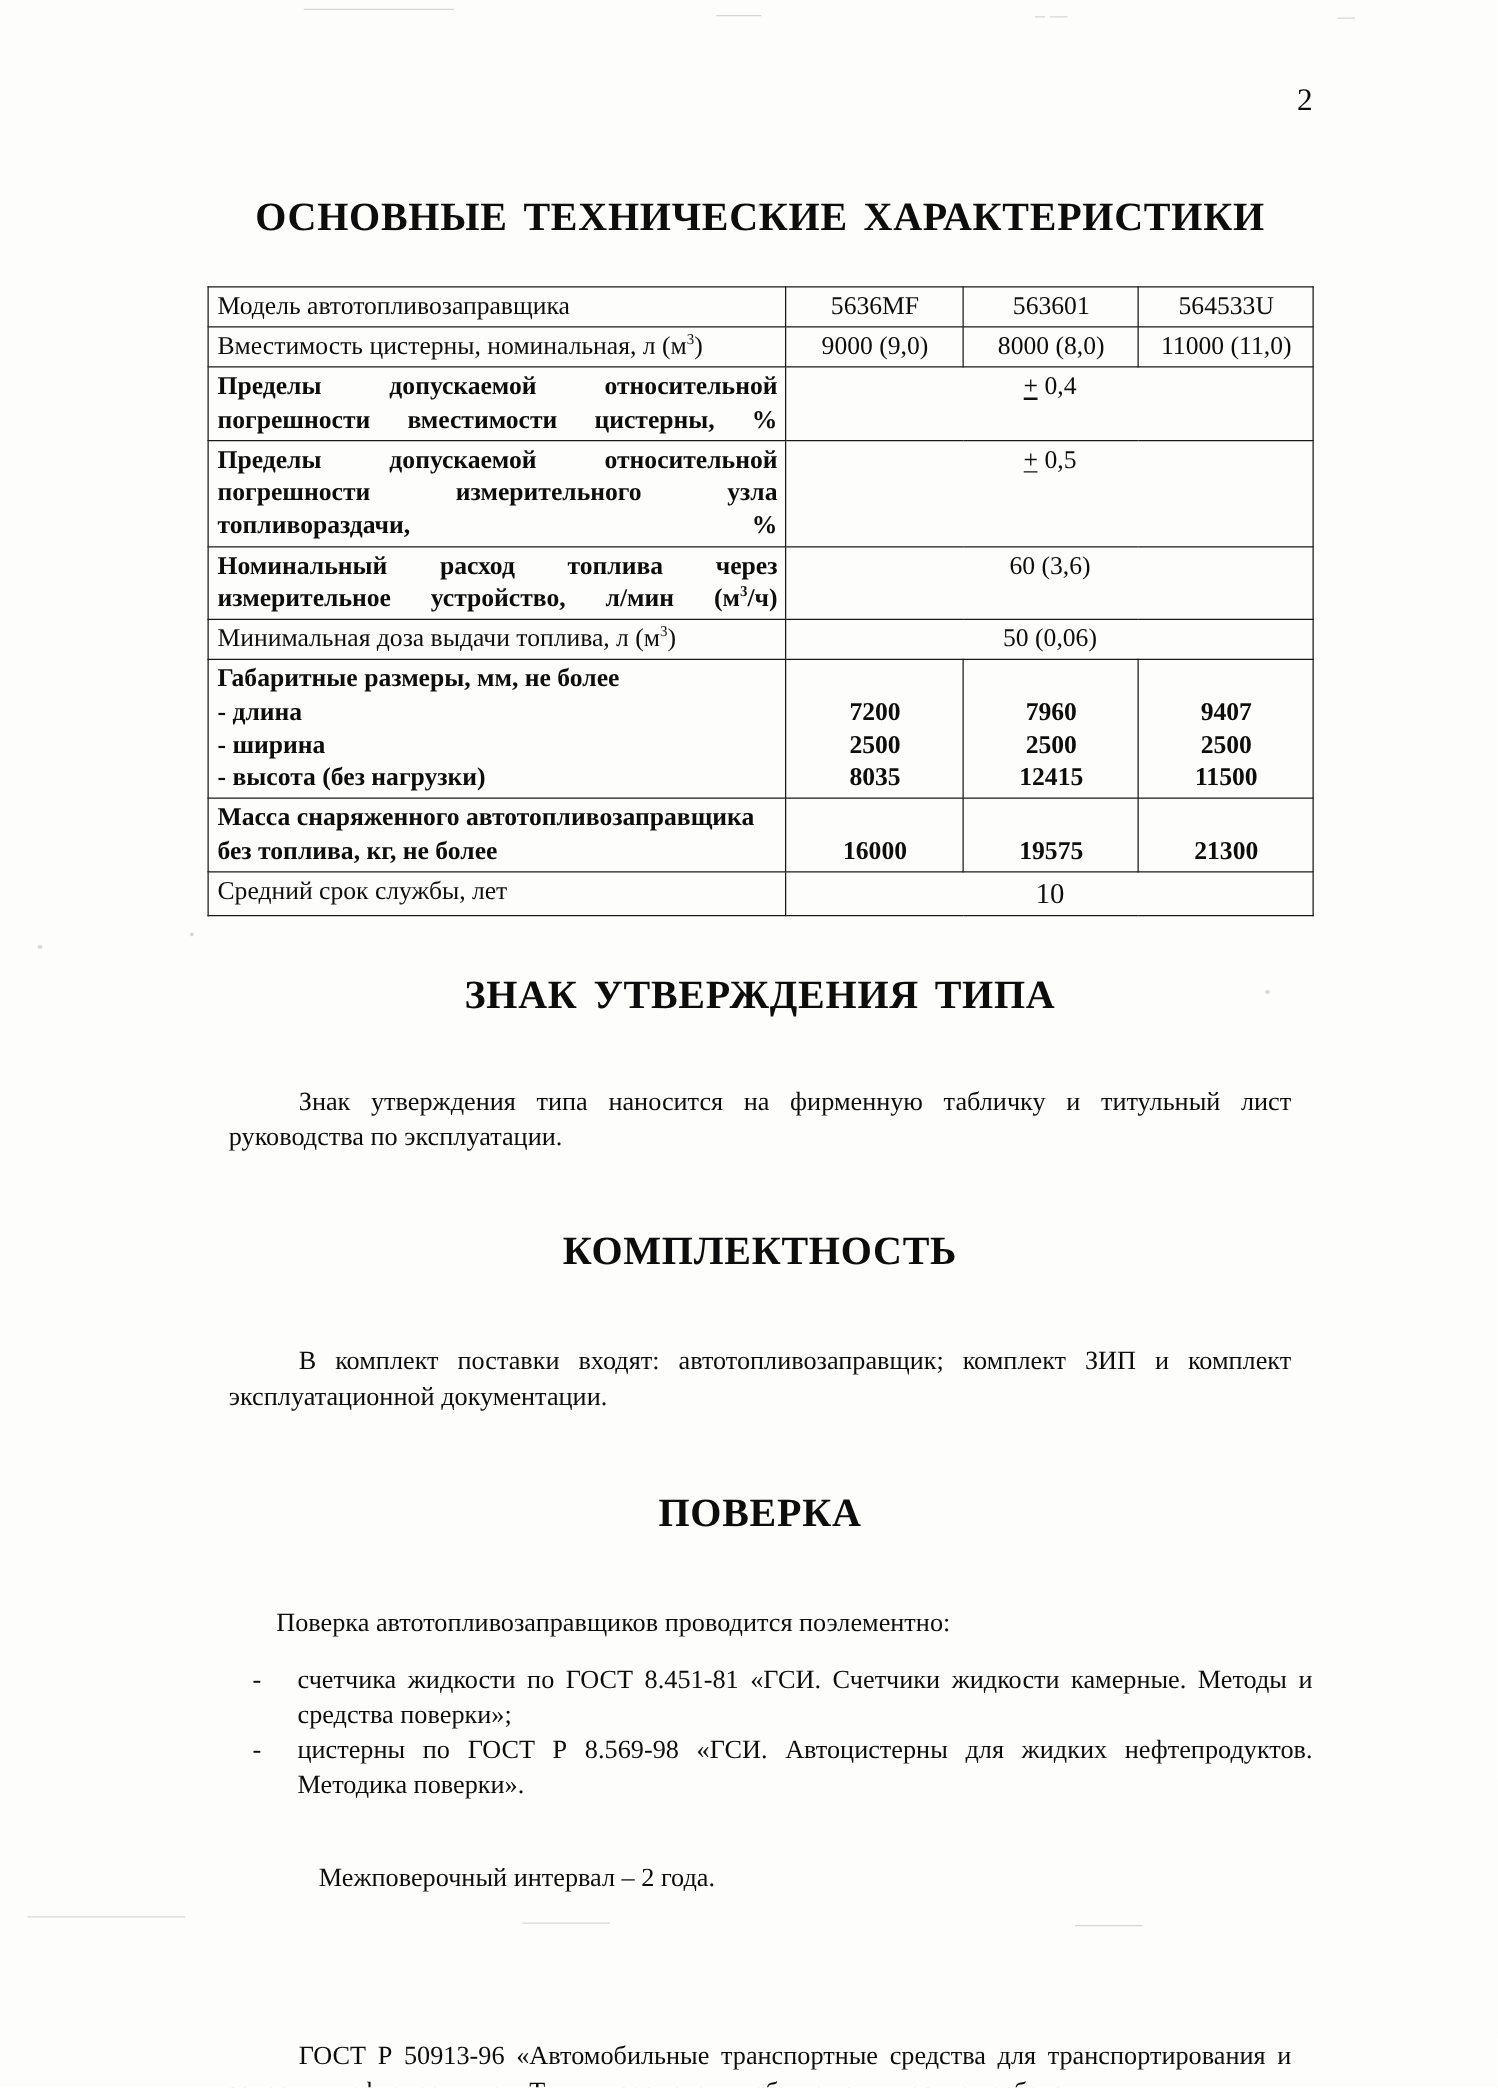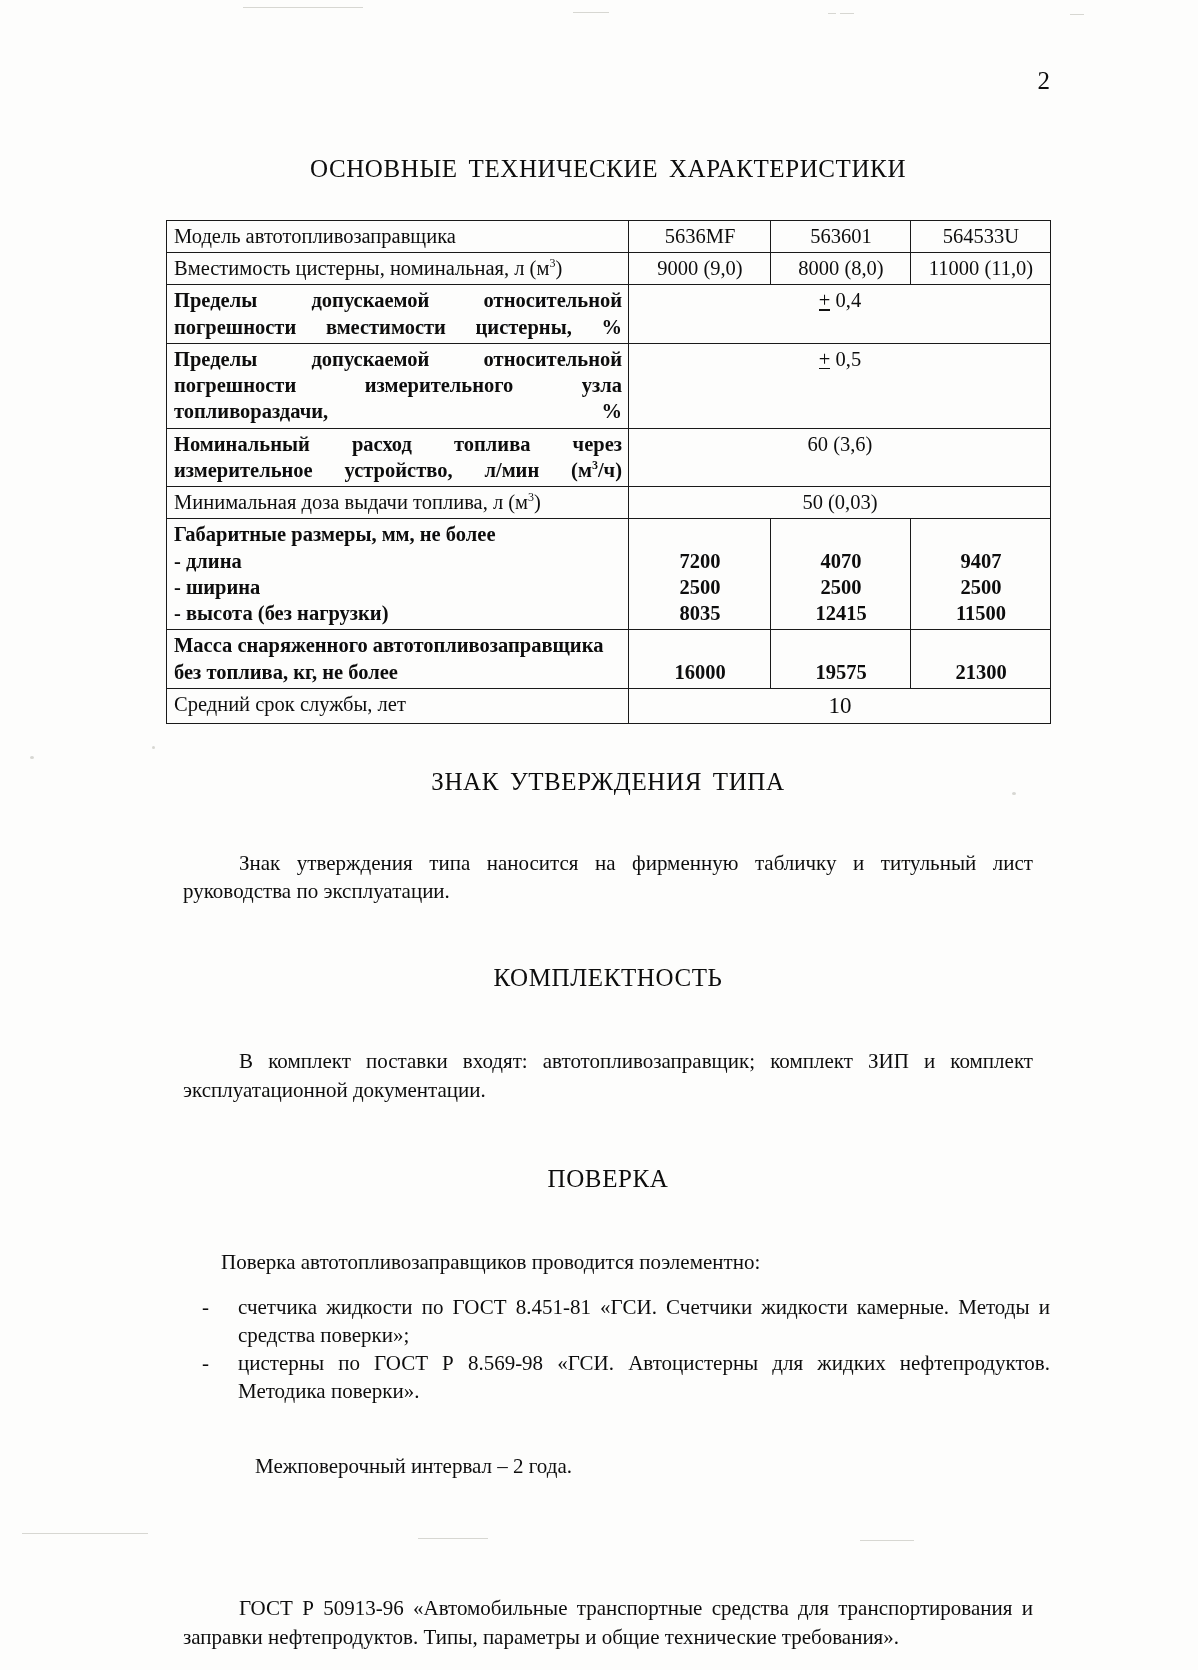--- a/index.html
+++ b/index.html
@@ -45,22 +45,22 @@
   }
 
   .content {
     position: absolute;
     left: 166px;
     top: 0;
     width: 884px;
   }
 
   h1.section-heading {
-    font-size: 25px;
-    font-weight: normal;
+    font-size: 32px;
+    font-weight: bold;
     text-align: center;
     letter-spacing: 0.6px;
     word-spacing: 4px;
     margin: 0;
   }
   h1.section-heading.tight { word-spacing: 1px; }
 
   
   table.spec-table {
     width: 884px;
@@ -198,34 +198,34 @@
         </tr>
 
         <tr>
           <td class="label multi-line"><span>Номинальный расход топлива через
 измерительное устройство, л/мин (м</span><sup class="m3">3</sup><span>/ч)</span></td>
           <td class="val" colspan="3">60 (3,6)</td>
         </tr>
 
         <tr>
           <td class="label noj"><span>Минимальная доза выдачи топлива, л (м</span><sup class="m3">3</sup><span>)</span></td>
-          <td class="val" colspan="3">50 (0,03)</td>
+          <td class="val" colspan="3">50 (0,06)</td>
         </tr>
 
         <tr>
           <td class="label noj multi-line">Габаритные размеры, мм, не более
 - длина
 - ширина
 - высота (без нагрузки)</td>
           <td class="val multi-line">
 7200
 2500
 8035</td>
           <td class="val multi-line">
-4070
+7960
 2500
 12415</td>
           <td class="val multi-line">
 9407
 2500
 11500</td>
         </tr>
 
         <tr>
           <td class="label noj multi-line">Масса снаряженного автотопливозаправщика

